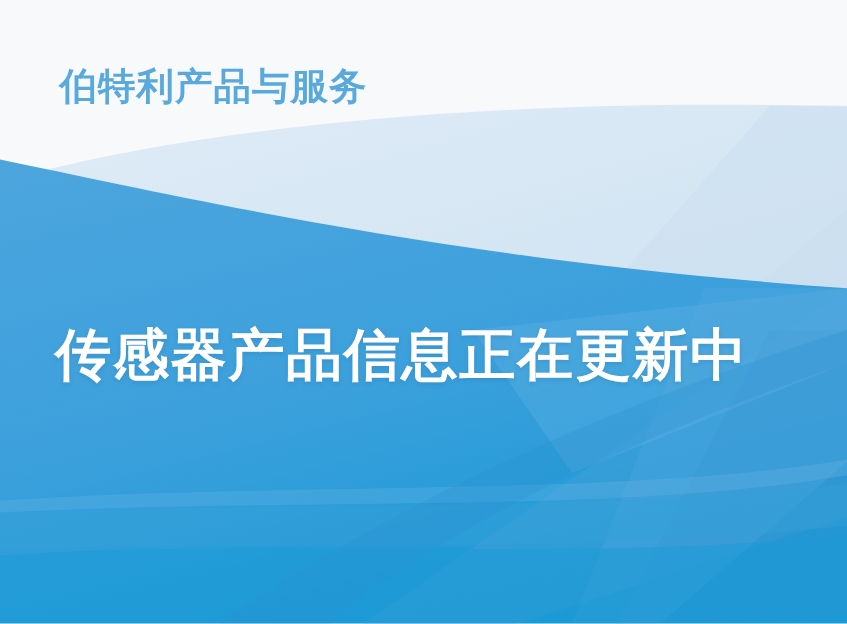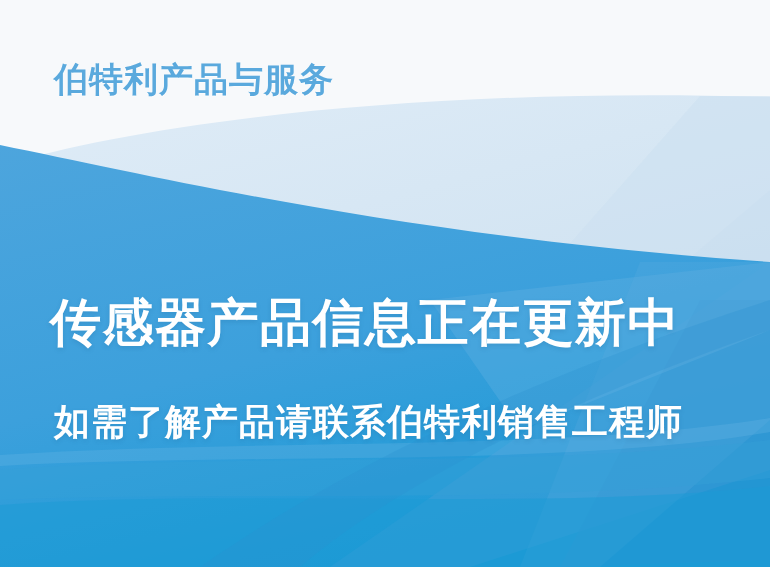--- a/index.html
+++ b/index.html
@@ -118,16 +118,15 @@
       <path d="M0,505 C240,488 540,512 770,486 L770,567 L0,567 Z" fill="#1d9bd6" opacity="0.55"></path>
       <path d="M0,455 C260,438 560,452 770,418 L770,432 C560,468 260,452 0,466 Z" fill="#6ab6e5" opacity="0.30"></path>
       <path d="M200,567 C340,470 520,380 770,300 L770,330 C560,404 400,482 300,567 Z" fill="#2b92d1" opacity="0.30"></path>
     </g>
   </svg>
 
   <h1 class="header-title">伯特利产品与服务</h1>
 
   <div class="headline-block">
     <p class="headline">传感器产品信息正在更新中</p>
-    <p class="subheadline">如需了解产品请联系伯特利销售工程师</p>
   </div>
 
 </div>
 
 </body></html>

